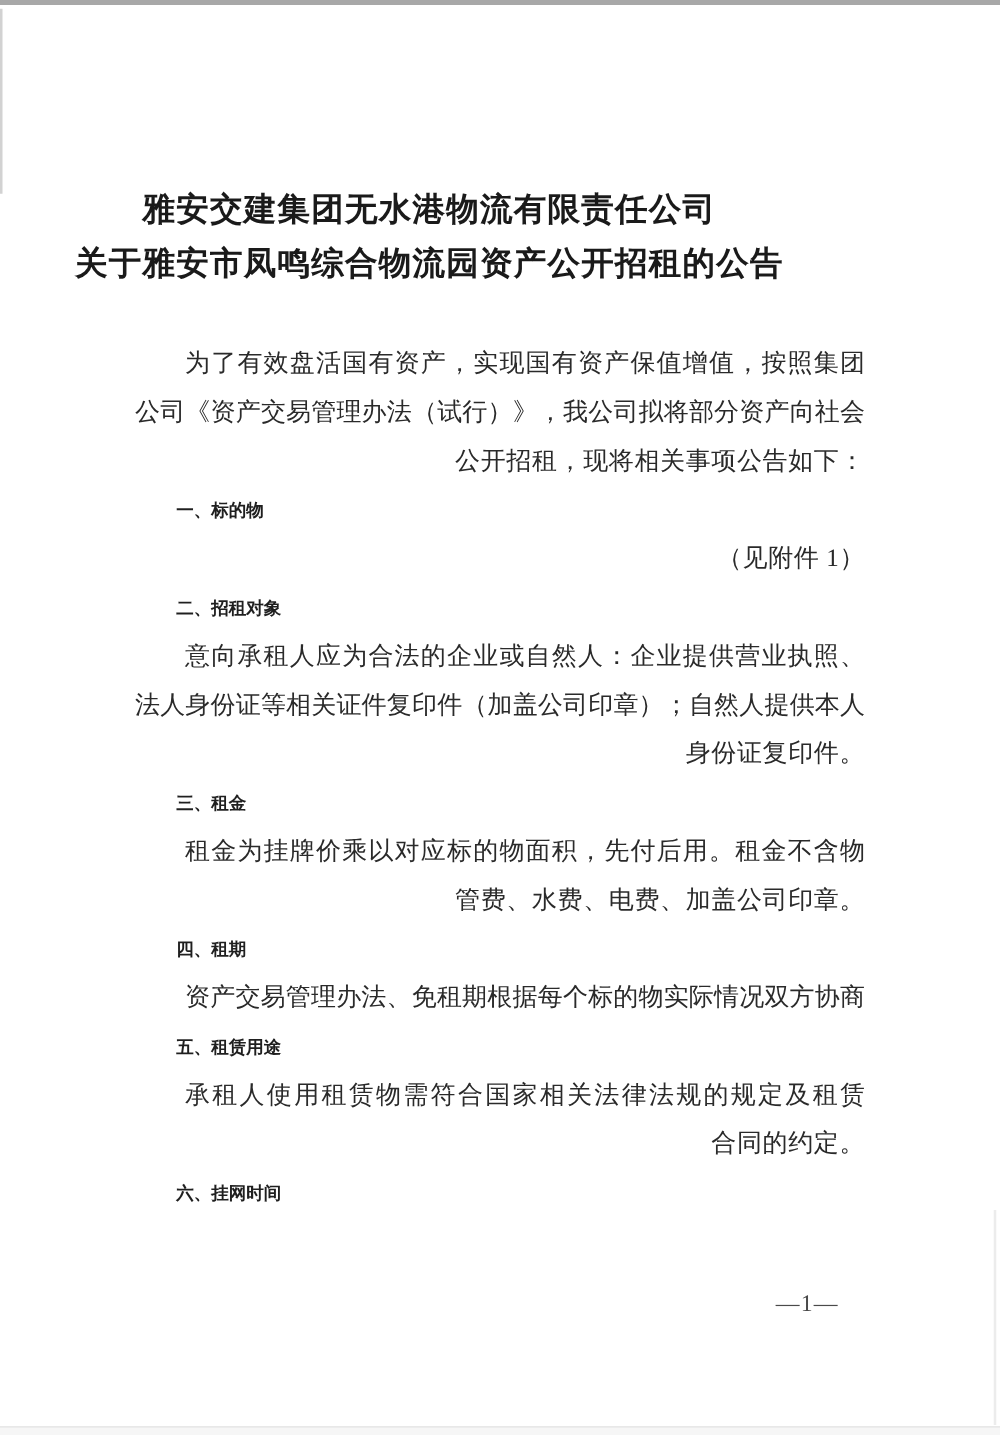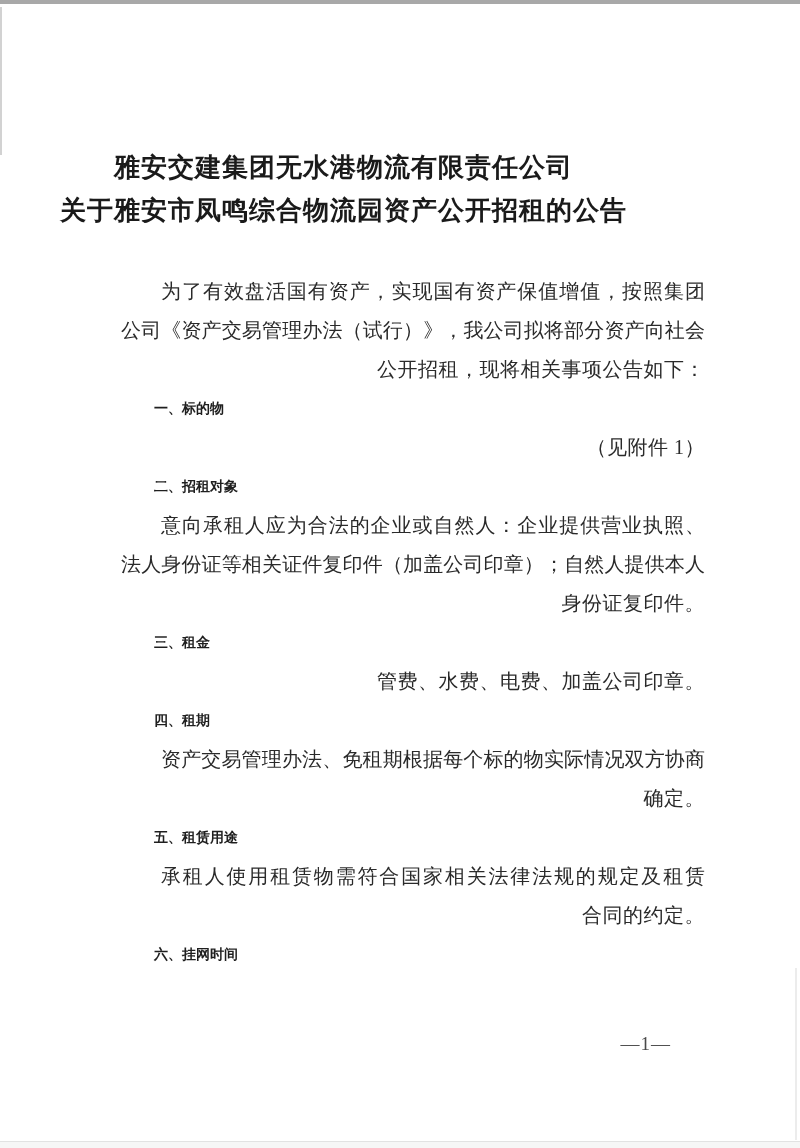--- a/index.html
+++ b/index.html
@@ -49,21 +49,21 @@
   .title-line {
     font-size: 26px;
     line-height: 43px;
     font-weight: 700;
     letter-spacing: 1px;
   }
   
   .doc-body {
     position: absolute;
     top: 272px;
-    left: 121px;
+    left: 108px;
     width: 584px;
     font-size: 20px;
     line-height: 39px;
     color: #2a2a2a;
   }
   .line {
     height: 39px;
     text-align: right;
     white-space: nowrap;
     letter-spacing: 0.5px;
@@ -114,24 +114,24 @@
       <div class="line indent fill">为了有效盘活国有资产，实现国有资产保值增值，按照集团</div>
       <div class="line fill">公司《资产交易管理办法（试行）》，我公司拟将部分资产向社会</div>
       <div class="line">公开招租，现将相关事项公告如下：</div>
       <div class="heading">一、标的物</div>
       <div class="line">（见附件 1）</div>
       <div class="heading">二、招租对象</div>
       <div class="line indent fill">意向承租人应为合法的企业或自然人：企业提供营业执照、</div>
       <div class="line fill">法人身份证等相关证件复印件（加盖公司印章）；自然人提供本人</div>
       <div class="line">身份证复印件。</div>
       <div class="heading">三、租金</div>
+      <div class="line indent fill">租金为挂牌价乘以对应标的物面积，先付后用。租金不含物</div>
       <div class="line">管费、水费、电费、加盖公司印章。</div>
       <div class="heading">四、租期</div>
       <div class="line indent fill">资产交易管理办法、免租期根据每个标的物实际情况双方协商</div>
-      <div class="line">确定。</div>
       <div class="heading">五、租赁用途</div>
       <div class="line indent fill">承租人使用租赁物需符合国家相关法律法规的规定及租赁</div>
       <div class="line">合同的约定。</div>
       <div class="heading">六、挂网时间</div>
     </div>
 
   <div class="page-number">—1—</div>
 </div>
 
 </body></html>

